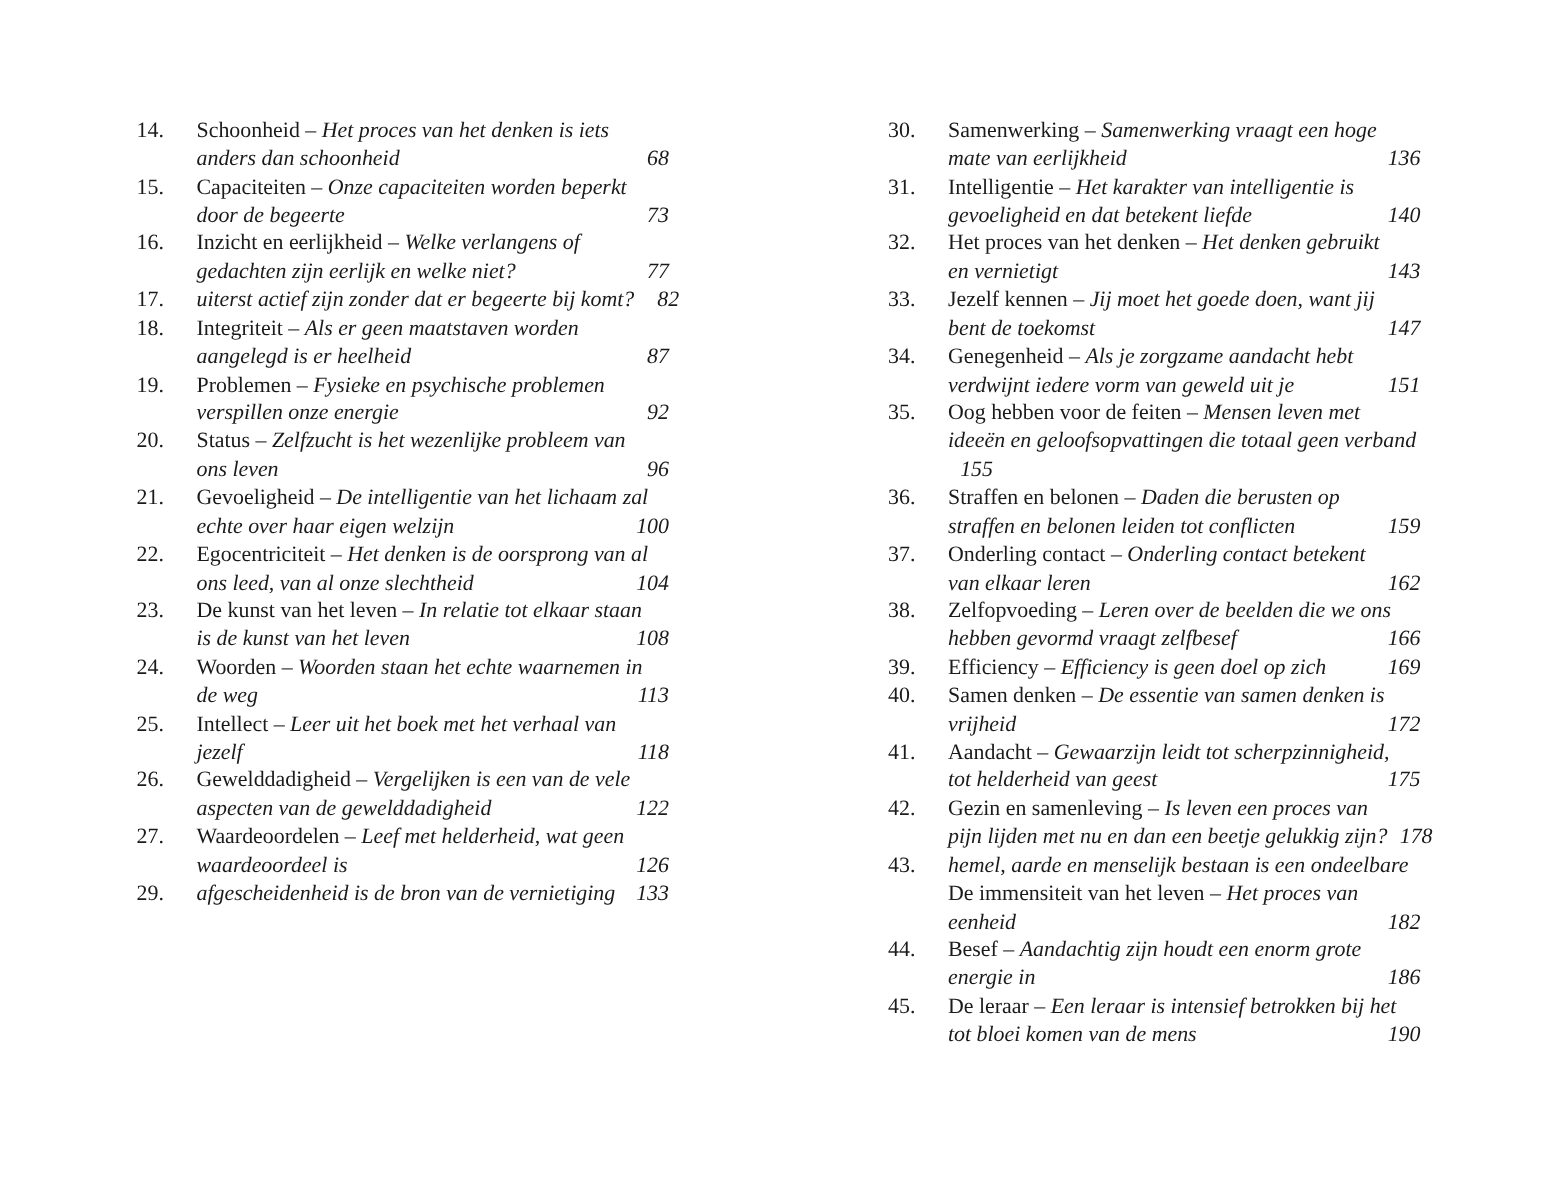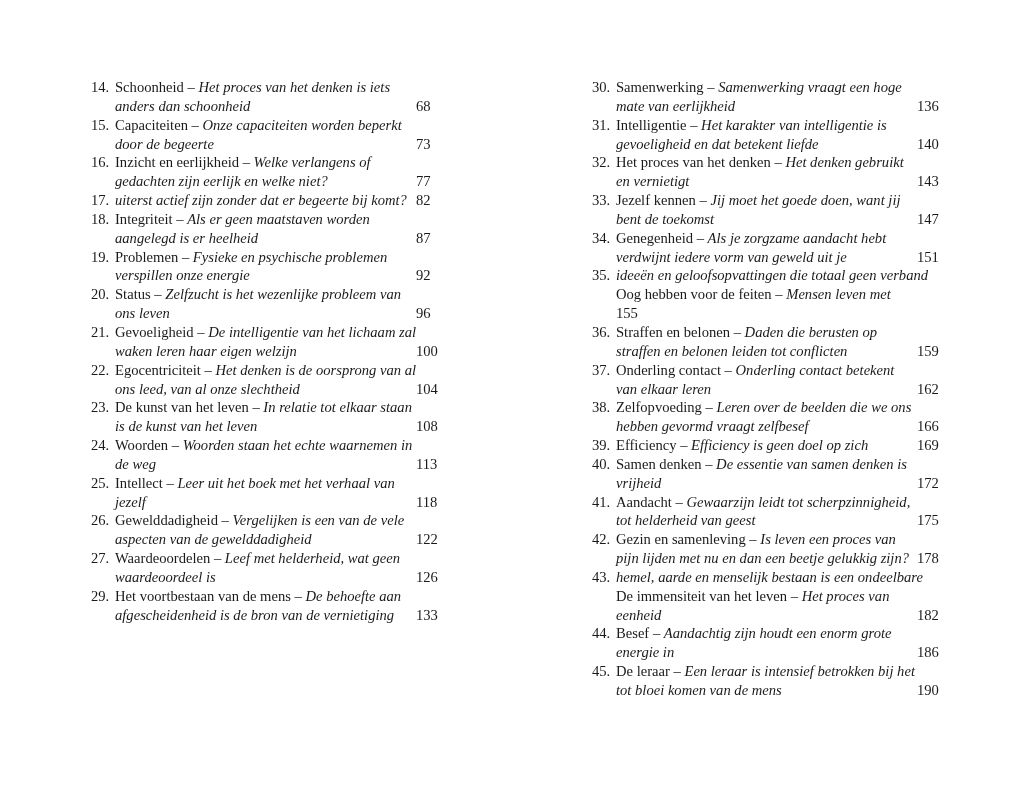--- a/index.html
+++ b/index.html
@@ -7,28 +7,28 @@
       width: 1029px; height: 800px; position: relative; overflow: hidden;
       font-family: "Liberation Serif", "DejaVu Serif", serif;
       color: #1a1a1a;
     }
     .column {
       position: absolute; top: 78px; width: 355px;
       font-size: 14.6px; line-height: 18.85px;
     }
     .col-left { left: 91px; }
     .col-right { left: 592px; width: 355px; }
-    .entry { display: flex; }
+    .entry { display: flex; gap: 16px; }
     .num { width: 24px; flex: 0 0 24px; }
     .body { flex: 1; display: flex; flex-direction: column; }
     .line { display: flex; justify-content: space-between; white-space: nowrap; }
     .text { }
     .title { font-style: normal; }
     .sub { font-style: italic; }
-    .page { text-align: left; min-width: 30px; }
+    .page { text-align: right; min-width: 30px; font-style: italic; }
   </style>
 </head>
 <body>
 
 <div class="column col-left" id="col-left">
     <div class="entry">
       <span class="num">14.</span>
       <div class="body">
         <div class="line">
           <span class="text"><span class="title">Schoonheid – </span><span class="sub">Het proces van het denken is iets</span></span>
@@ -108,21 +108,21 @@
         </div>
       </div>
     </div>
     <div class="entry">
       <span class="num">21.</span>
       <div class="body">
         <div class="line">
           <span class="text"><span class="title">Gevoeligheid – </span><span class="sub">De intelligentie van het lichaam zal</span></span>
         </div>
         <div class="line">
-          <span class="text"><span class="sub">waken leren haar eigen welzijn</span></span>
+          <span class="text"><span class="sub">echte over haar eigen welzijn</span></span>
           <span class="page">100</span>
         </div>
       </div>
     </div>
     <div class="entry">
       <span class="num">22.</span>
       <div class="body">
         <div class="line">
           <span class="text"><span class="title">Egocentriciteit – </span><span class="sub">Het denken is de oorsprong van al</span></span>
         </div>
@@ -189,23 +189,20 @@
         <div class="line">
           <span class="text"><span class="sub">waardeoordeel is</span></span>
           <span class="page">126</span>
         </div>
       </div>
     </div>
     <div class="entry">
       <span class="num">29.</span>
       <div class="body">
         <div class="line">
-          <span class="text"><span class="title">Het voortbestaan van de mens – </span><span class="sub">De behoefte aan</span></span>
-        </div>
-        <div class="line">
           <span class="text"><span class="sub">afgescheidenheid is de bron van de vernietiging</span></span>
           <span class="page">133</span>
         </div>
       </div>
     </div>
   </div>
 <div class="column col-right" id="col-right">
     <div class="entry">
       <span class="num">30.</span>
       <div class="body">
@@ -263,24 +260,24 @@
         <div class="line">
           <span class="text"><span class="sub">verdwijnt iedere vorm van geweld uit je</span></span>
           <span class="page">151</span>
         </div>
       </div>
     </div>
     <div class="entry">
       <span class="num">35.</span>
       <div class="body">
         <div class="line">
+          <span class="text"><span class="title">Oog hebben voor de feiten – </span><span class="sub">Mensen leven met</span></span>
+        </div>
+        <div class="line">
           <span class="text"><span class="sub">ideeën en geloofsopvattingen die totaal geen verband</span></span>
-        </div>
-        <div class="line">
-          <span class="text"><span class="title">Oog hebben voor de feiten – </span><span class="sub">Mensen leven met</span></span>
         </div>
         <div class="line">
           <span class="page">155</span>
         </div>
       </div>
     </div>
     <div class="entry">
       <span class="num">36.</span>
       <div class="body">
         <div class="line">

